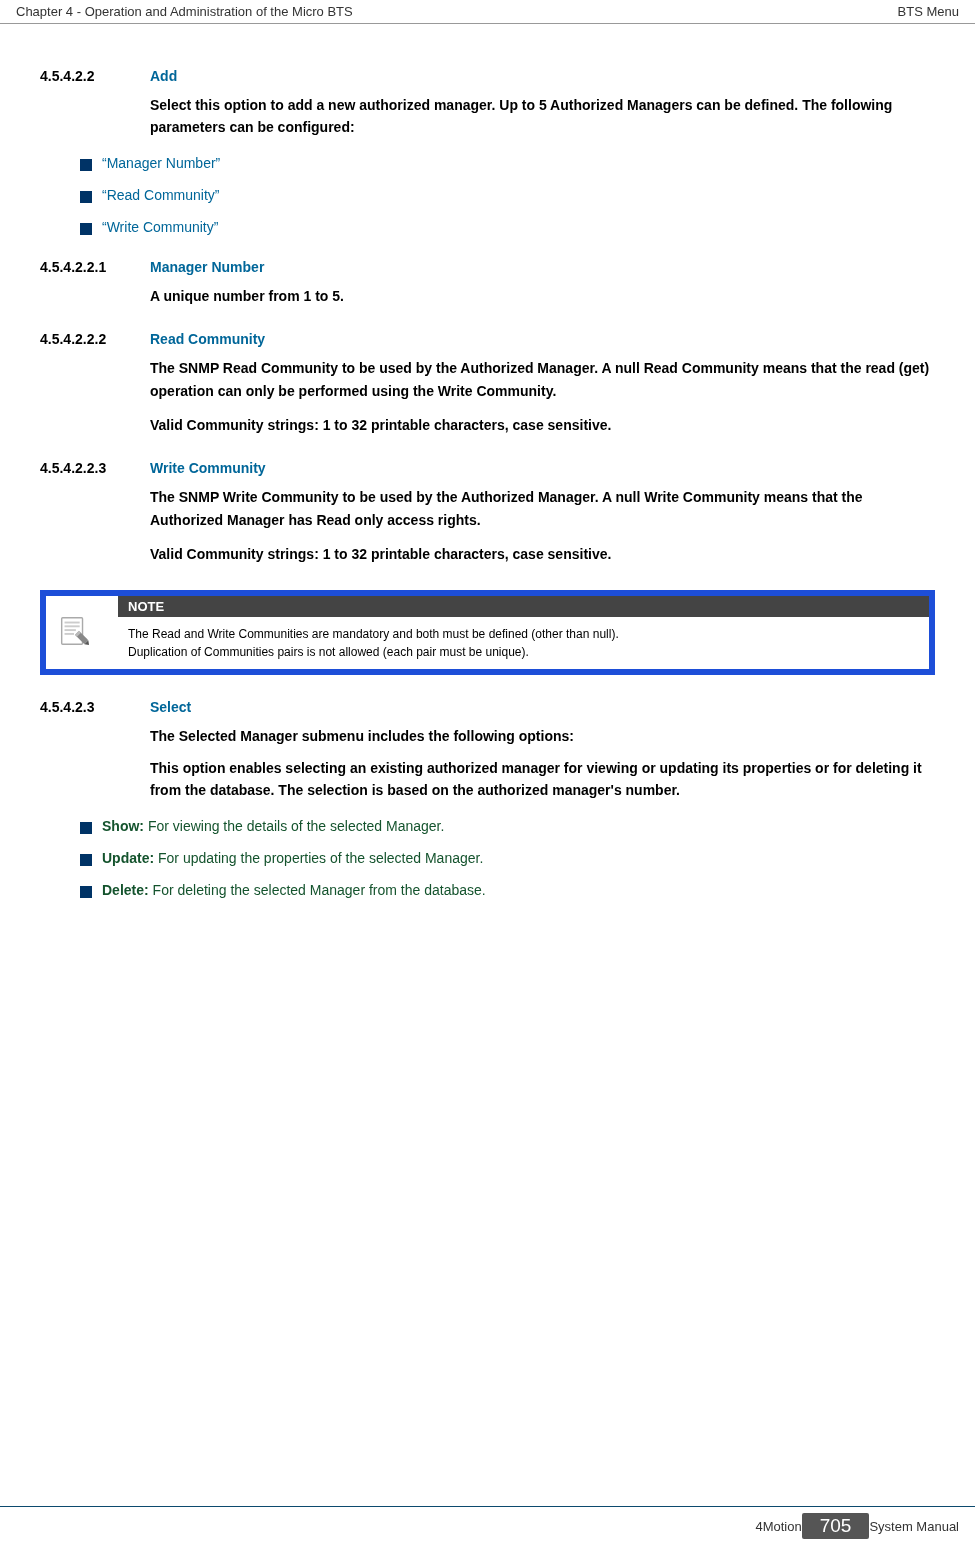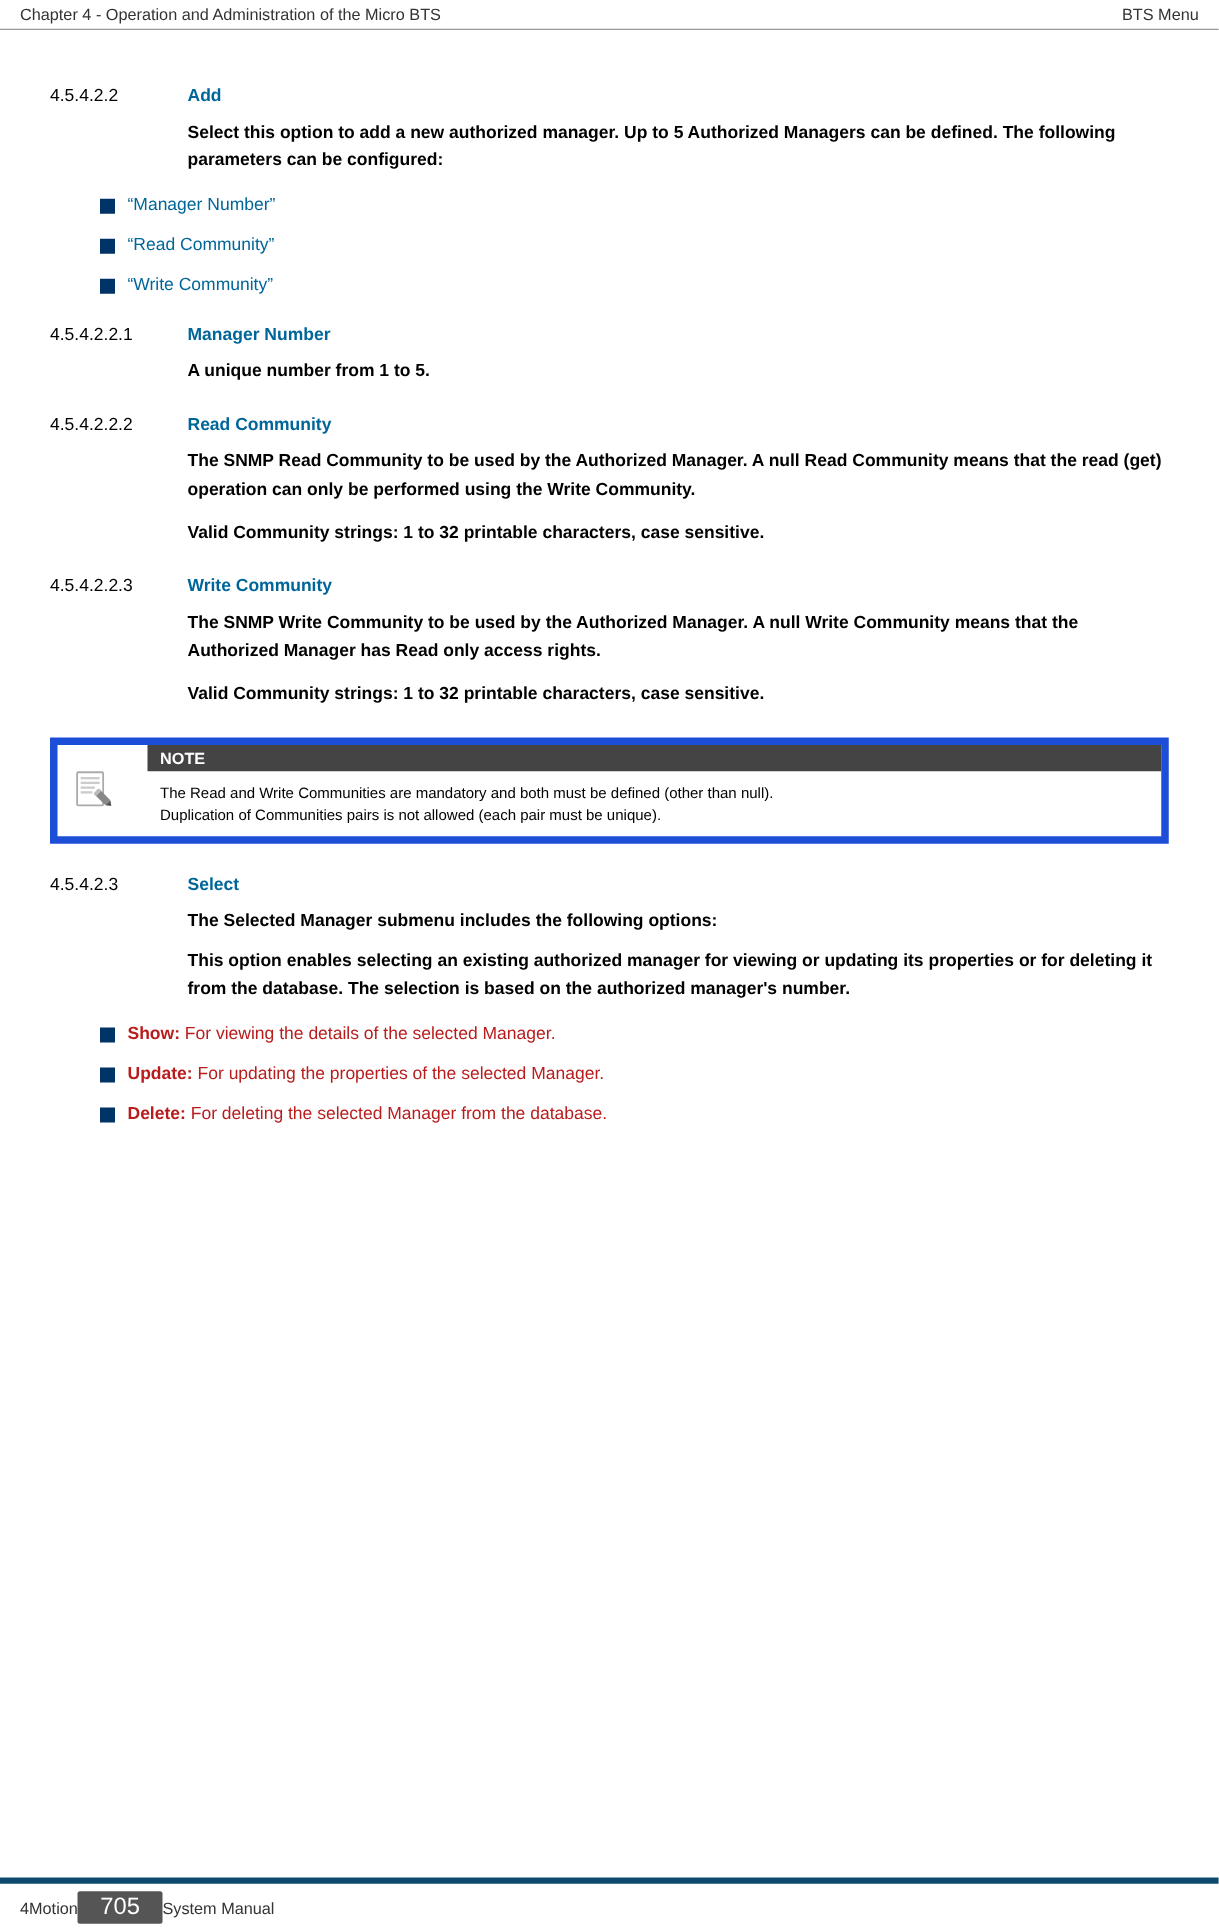--- a/index.html
+++ b/index.html
@@ -38,21 +38,21 @@
 
     
     .section-heading {
       display: flex;
       gap: 20px;
       margin-bottom: 10px;
       margin-top: 24px;
     }
     .section-number {
       font-size: 14px;
-      font-weight: normal;
+      font-weight: bold;
       color: #000;
       min-width: 90px;
       white-space: nowrap;
     }
     .section-title {
       font-size: 14px;
       font-weight: bold;
       color: #006699;
     }
 
@@ -90,21 +90,21 @@
       background: #003366;
       margin-top: 3px;
       flex-shrink: 0;
     }
     .bullet-text {
       font-size: 14px;
       color: #006699;
     }
     .bullet-text-mixed {
       font-size: 14px;
-      color: #b91c1c;
+      color: #14532d;
     }
     .bullet-text-mixed strong {
       font-weight: bold;
     }
 
     
     .note-container {
       display: flex;
       gap: 16px;
       margin: 24px 0;
@@ -136,23 +136,23 @@
       padding: 8px 10px;
     }
 
     
     .footer {
       position: absolute;
       bottom: 0;
       left: 0;
       right: 0;
       display: flex;
-      justify-content: flex-start;
+      justify-content: flex-end;
       align-items: center;
-      border-top: 5px solid #0c4a6e;
+      border-top: 1px solid #0c4a6e;
       padding: 6px 16px;
       background: #fff;
     }
     .footer-left {
       font-size: 13px;
       color: #333;
     }
     .footer-center {
       background: #555;
       color: #fff;

